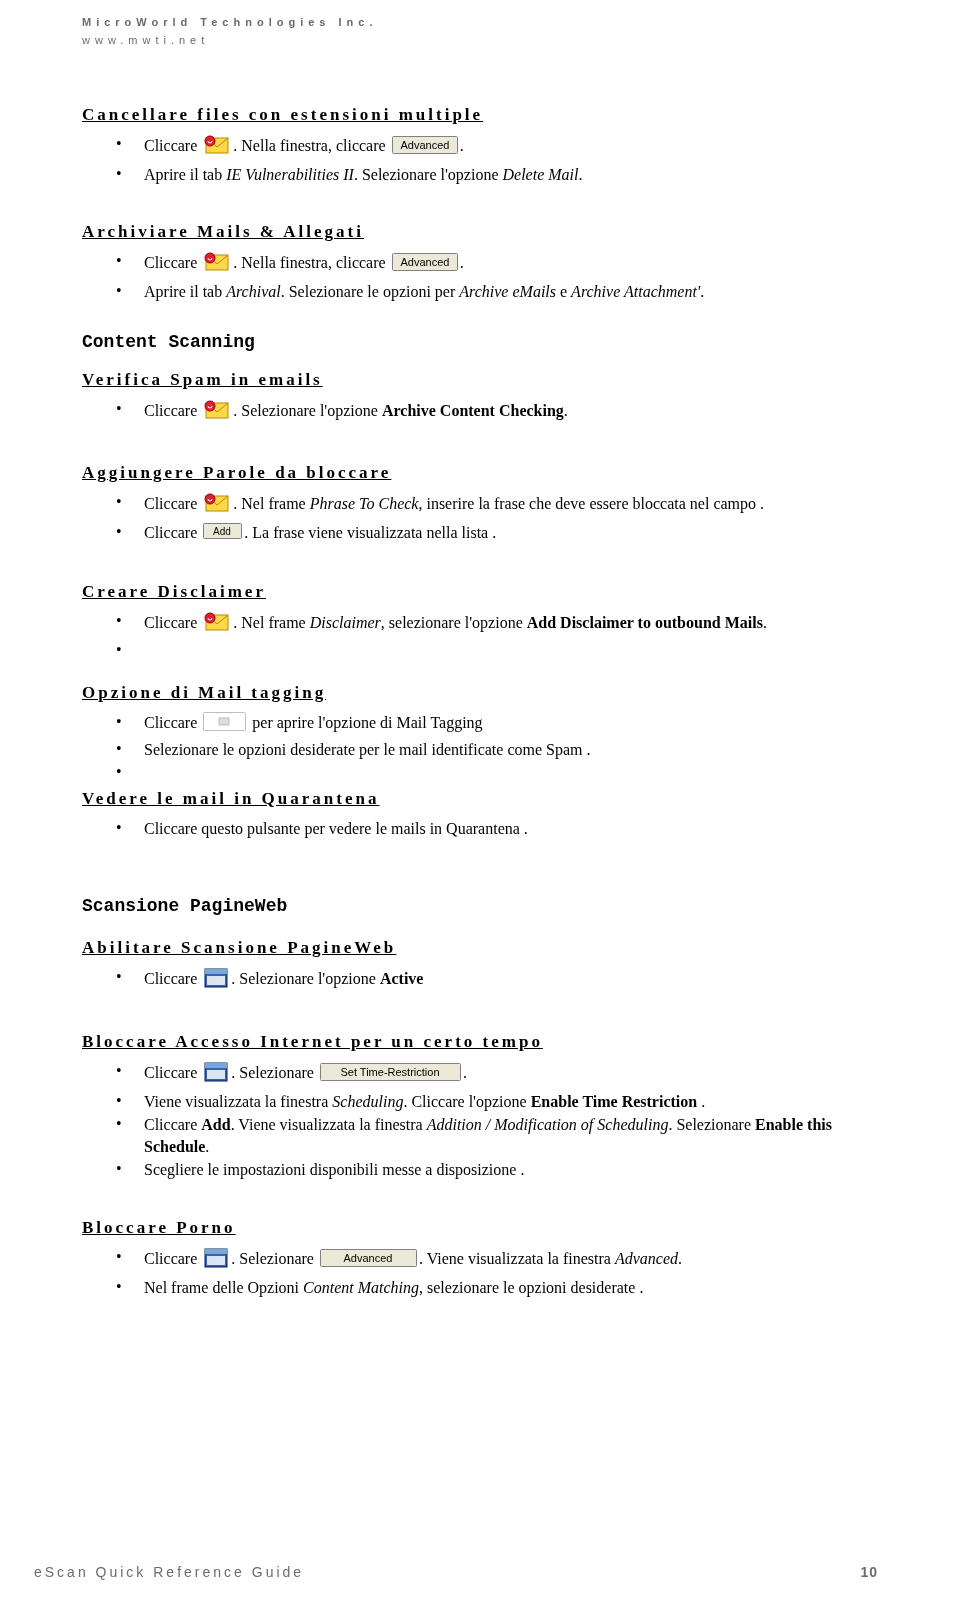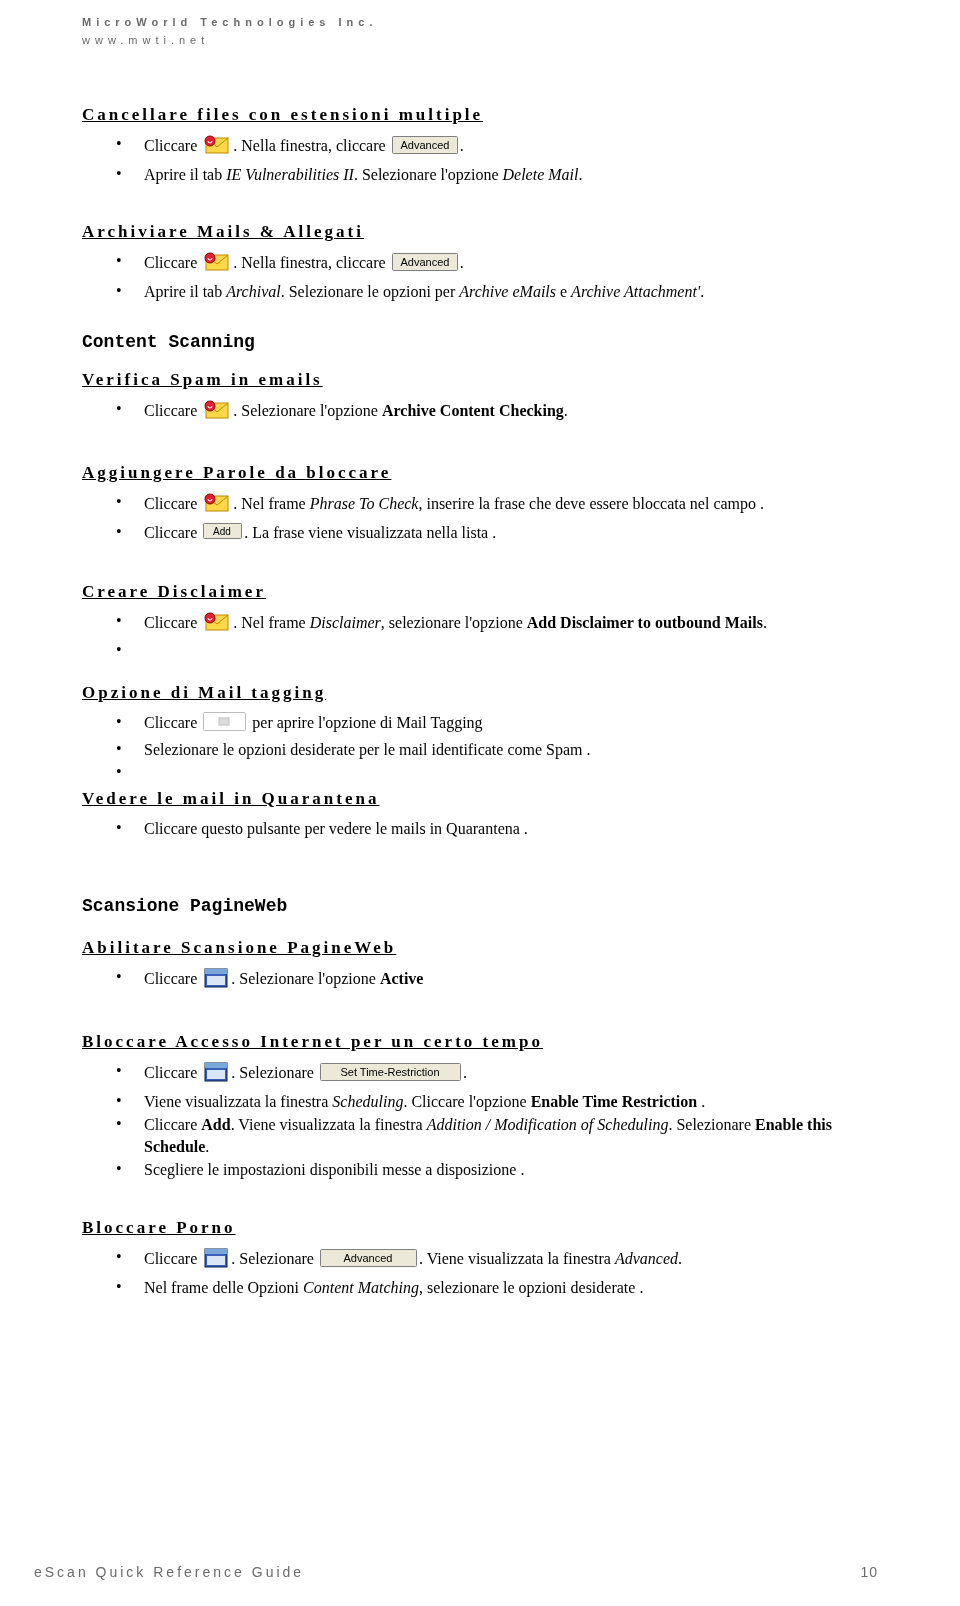--- a/index.html
+++ b/index.html
@@ -67,21 +67,21 @@
     width: 100%;
     box-sizing: border-box;
     padding: 0 82px 0 34px;
     font-family: Verdana, Geneva, sans-serif;
     font-size: 14px;
     letter-spacing: 3px;
     color: #6b6b6b;
     display: flex;
     justify-content: space-between;
   }
-  .footer .pn { font-weight: normal; letter-spacing: 1px; }
+  .footer .pn { font-weight: bold; letter-spacing: 1px; }
   
   .mt-lg { margin-top: 56px; }
 </style>
 </head>
 <body>
 
 <svg width="0" height="0" style="position:absolute">
   <defs>
 
     <g id="i-mail">

